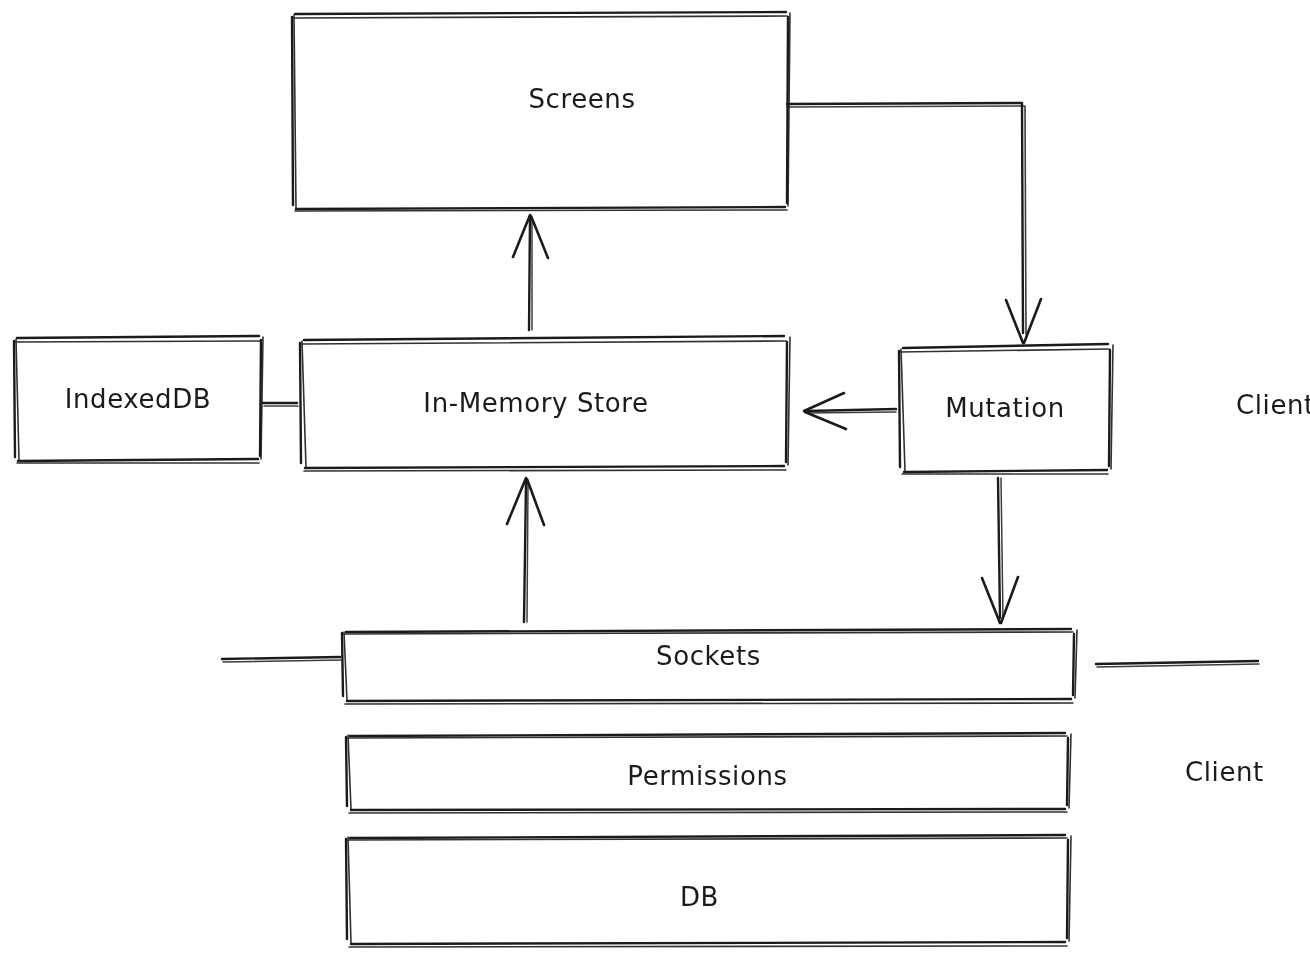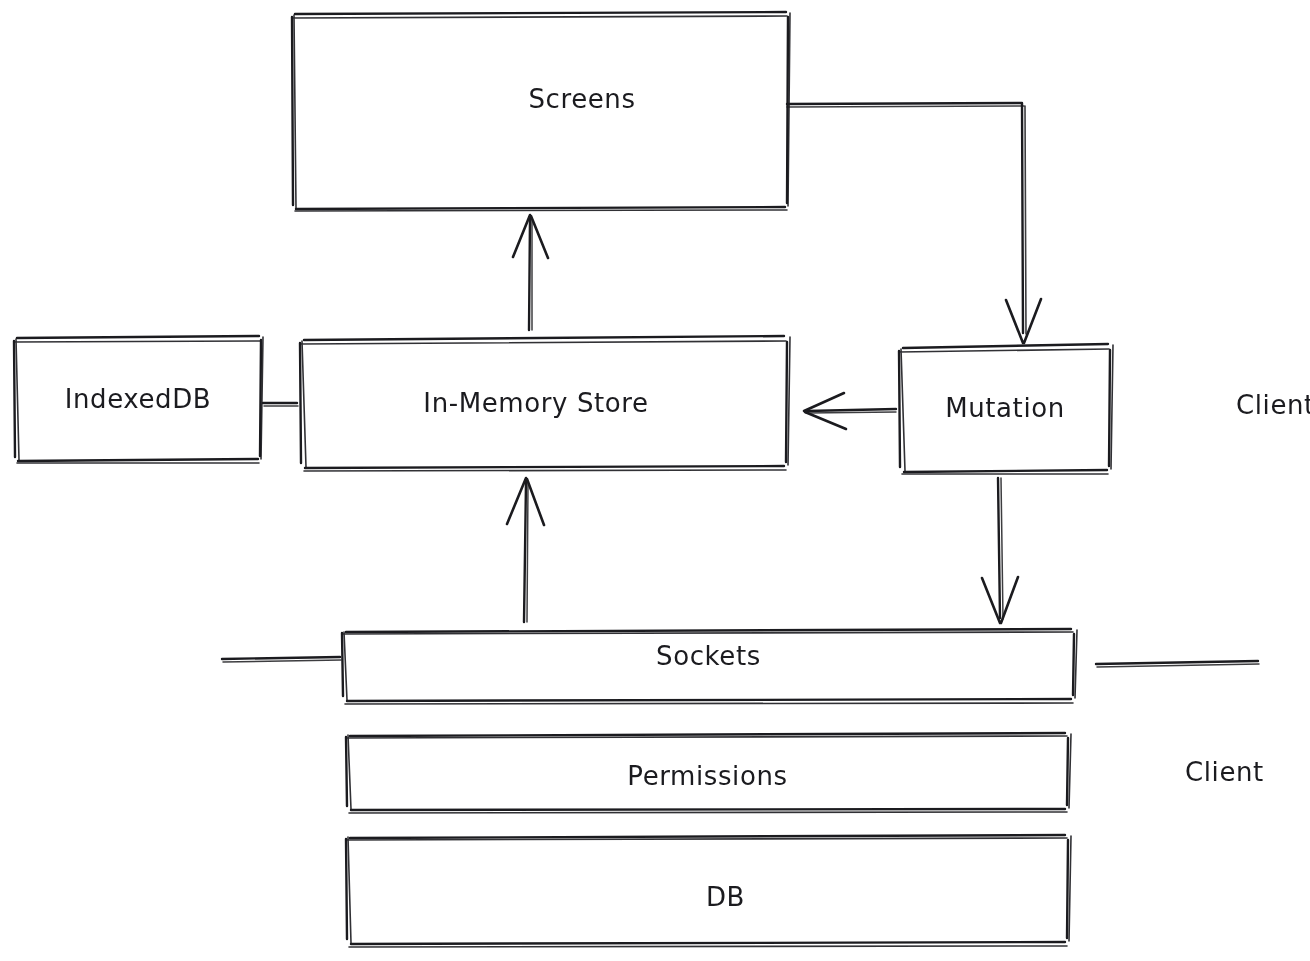--- a/index.html
+++ b/index.html
@@ -153,21 +153,21 @@
   <div class="node-label" style="left:14px; top:336px; width:248px; height:125px;">IndexedDB</div>
 
   <div class="node-label" style="left:292px; top:336px; width:488px; height:133px;">In-Memory Store</div>
 
   <div class="node-label" style="left:899px; top:344px; width:212px; height:128px;">Mutation</div>
 
   <div class="node-label" style="left:342px; top:629px; width:733px; height:54px;">Sockets</div>
 
   <div class="node-label" style="left:346px; top:733px; width:723px; height:86px;">Permissions</div>
 
-  <div class="node-label" style="left:364px; top:835px; width:723px; height:124px;">DB</div>
+  <div class="node-label" style="left:338px; top:835px; width:723px; height:124px;">DB</div>
 
   <div class="zone-label" style="left:1236px; top:390px;">Client</div>
 
   <div class="zone-label" style="left:1185px; top:757px;">Client</div>
 
   <div class="hit" style="left:292px; top:12px; width:496px; height:197px;"></div>
   <div class="hit" style="left:14px; top:336px; width:248px; height:125px;"></div>
   <div class="hit" style="left:300px; top:336px; width:488px; height:133px;"></div>
   <div class="hit" style="left:899px; top:344px; width:212px; height:128px;"></div>
   <div class="hit" style="left:342px; top:629px; width:733px; height:73px;"></div>

